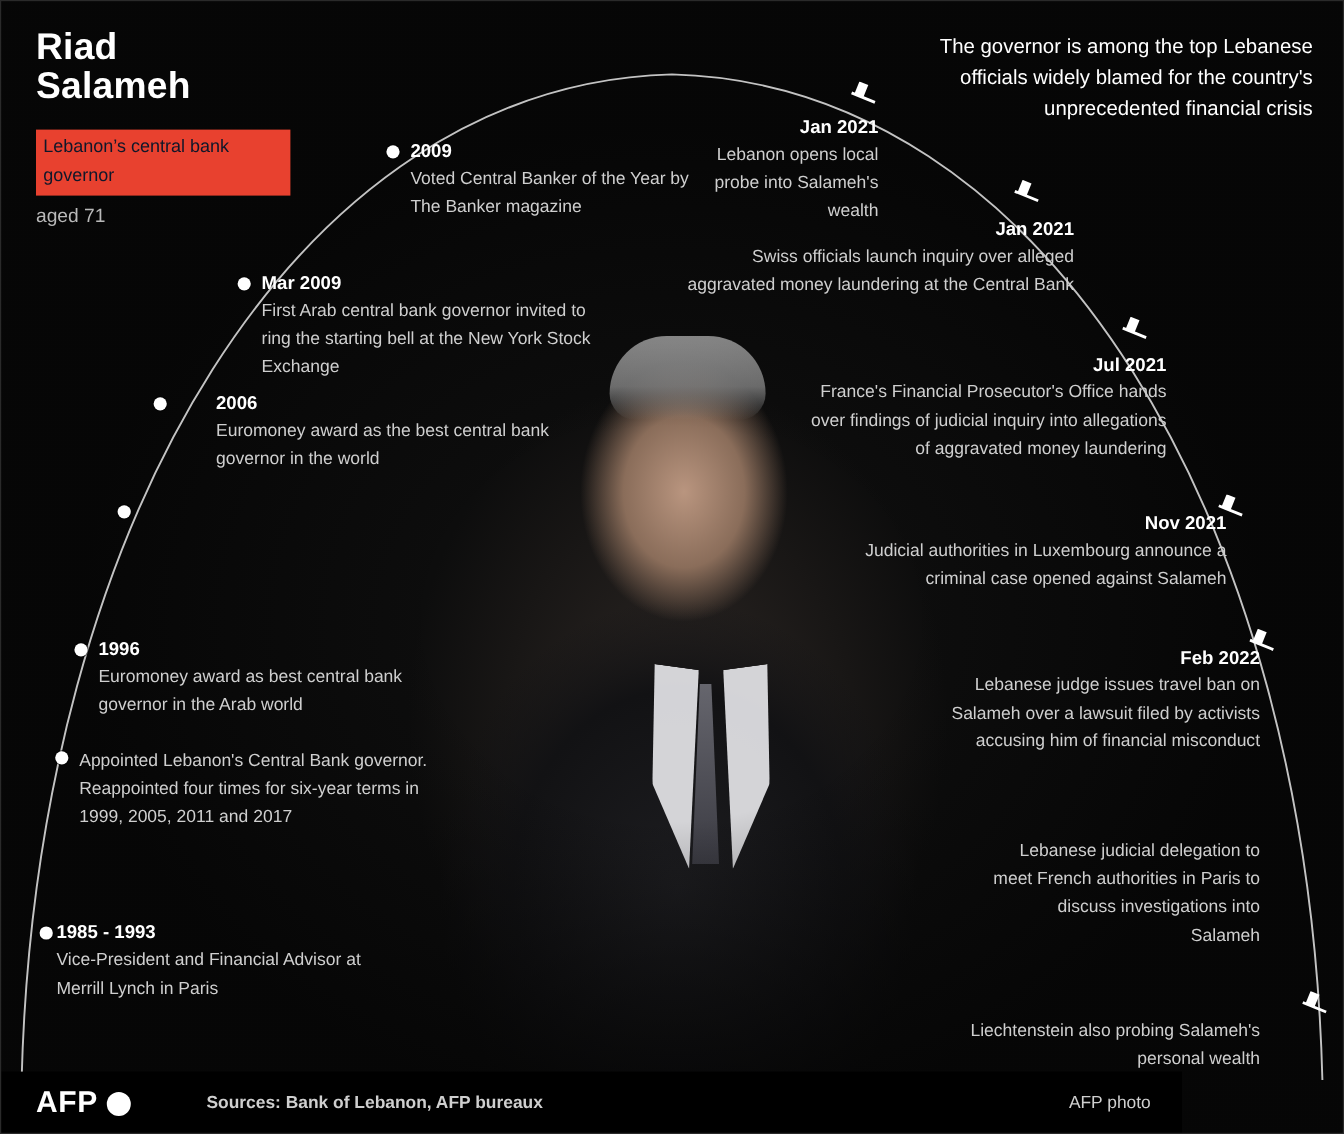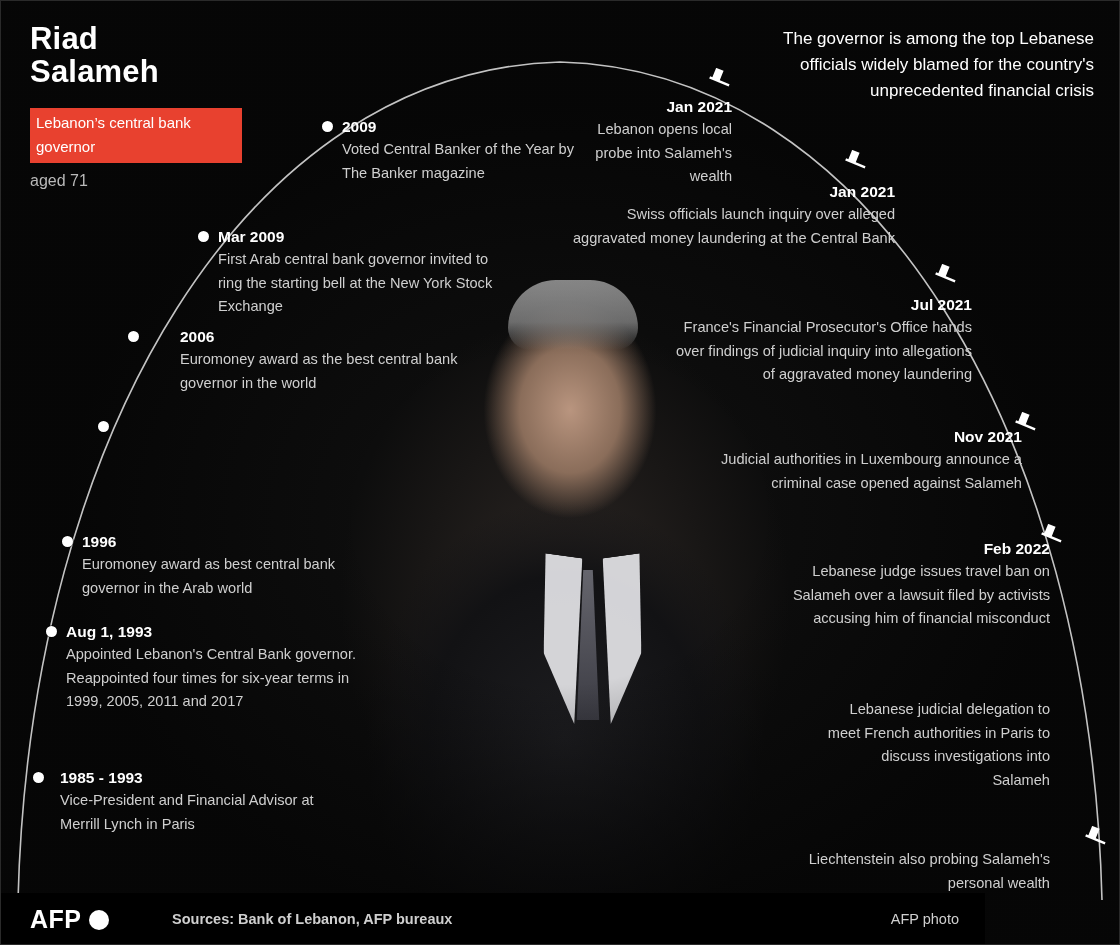--- a/index.html
+++ b/index.html
@@ -53,21 +53,21 @@
   svg.arc { position: absolute; left: 0; top: 0; width: 1120px; height: 945px; pointer-events: none; }
 
   
   .title {
     position: absolute; left: 30px; top: 22px;
     color: #fff; font-size: 31px; font-weight: bold; line-height: 1.08;
     letter-spacing: .2px;
   }
   .subtitle-band {
     position: absolute; left: 30px; top: 108px;
-    background: #e8412f; color: #ffffff;
+    background: #e8412f; color: #0f172a;
     font-size: 15px; line-height: 24px; padding: 3px 8px 4px 6px;
     max-width: 212px; font-weight: 400;
   }
   .aged {
     position: absolute; left: 30px; top: 172px;
     color: #b9b9b9; font-size: 16px;
   }
 
   
   .ev { position: absolute; }
@@ -154,26 +154,25 @@
   <div class="dot" style="left:98px; top:421px;"></div>
 
   <div class="dot" style="left:62px; top:536px;"></div>
   <div class="ev" style="left:82px; top:533px; width:290px;">
     <div class="date">1996</div>
     <div class="body">Euromoney award as best central bank governor in the Arab world</div>
   </div>
 
   <div class="dot" style="left:46px; top:626px;"></div>
   <div class="ev" style="left:66px; top:623px; width:295px;">
-    <div class="date">Aug 1, 1993</div>
     <div class="body">Appointed Lebanon's Central Bank governor. Reappointed four times for six-year terms in 1999, 2005, 2011 and 2017</div>
   </div>
 
   <div class="dot" style="left:33px; top:772px;"></div>
-  <div class="ev" style="left:60px; top:769px; width:290px;">
+  <div class="ev" style="left:47px; top:769px; width:290px;">
     <div class="date">1985 - 1993</div>
     <div class="body">Vice-President and Financial Advisor at Merrill Lynch in Paris</div>
   </div>
 
   <svg class="gavel" style="left:706px; top:68px;" viewBox="0 0 26 26">
     <rect x="8" y="1" width="8" height="11" fill="#fff" transform="rotate(22 12 6)"></rect>
     <rect x="3" y="12" width="21" height="2.4" fill="#fff" transform="rotate(22 13 13)"></rect>
   </svg>
   <div class="ev right" style="left:560px; top:98px; width:172px;">
     <div class="date">Jan 2021</div>

